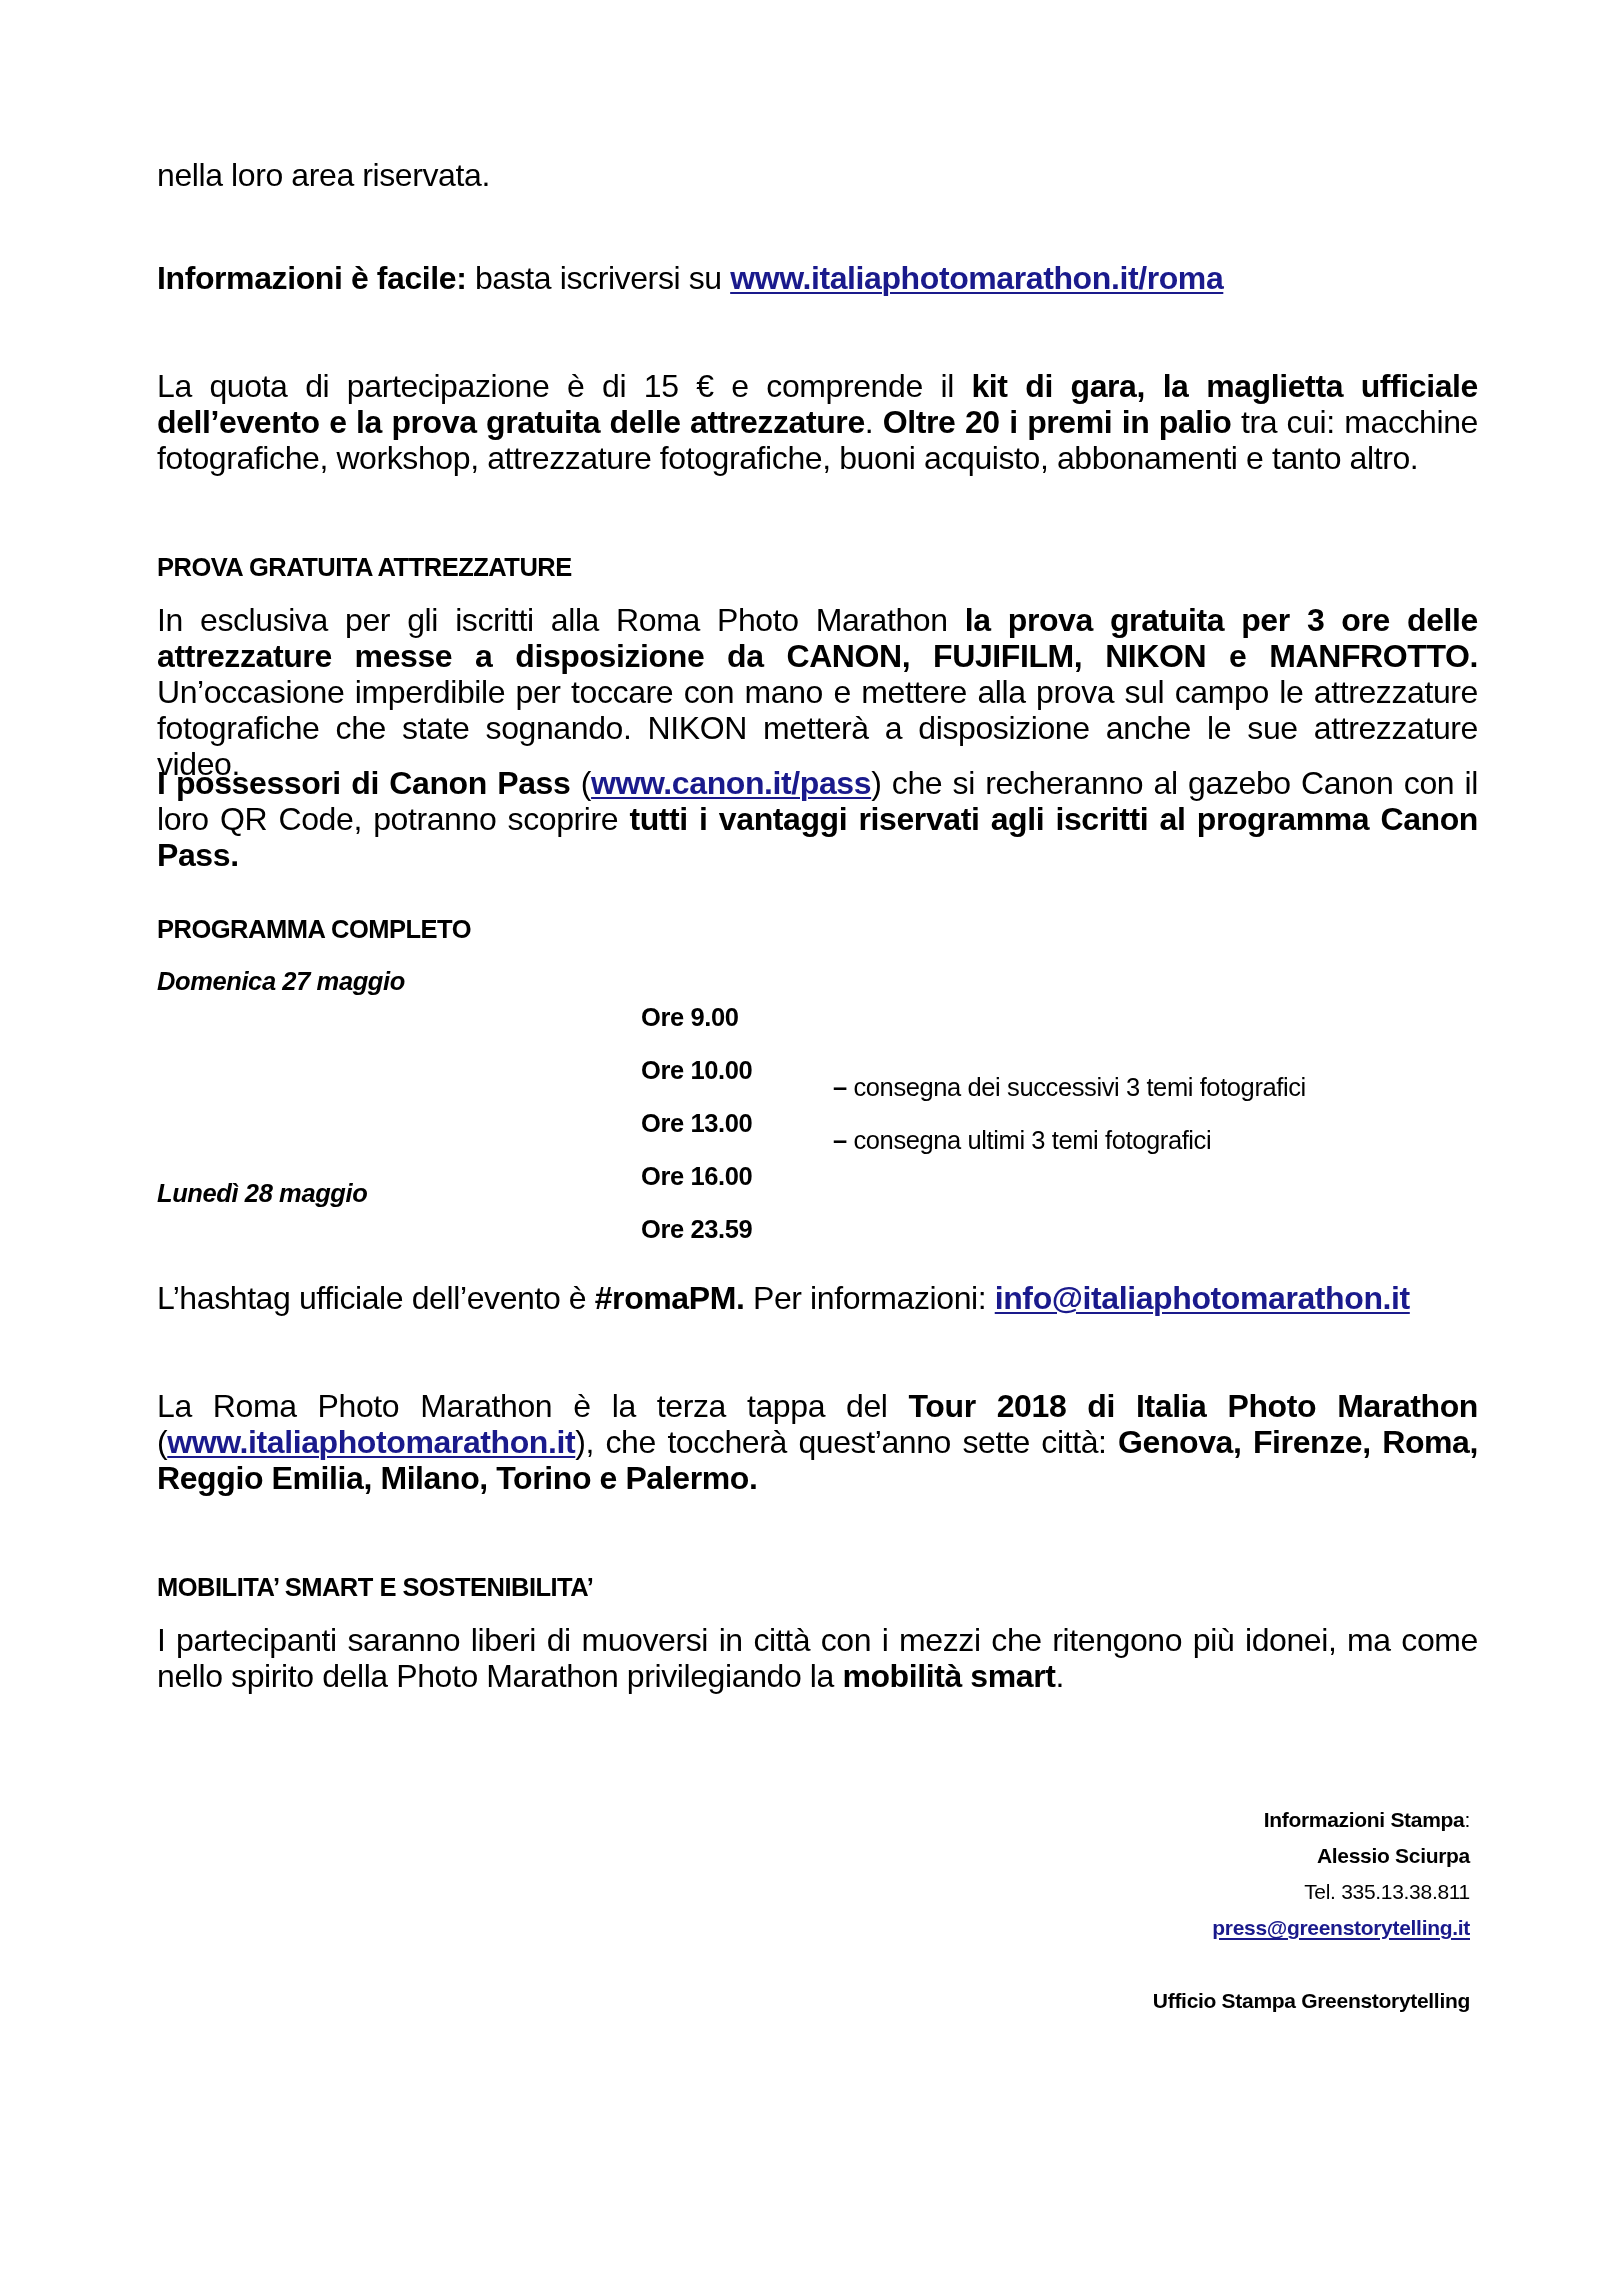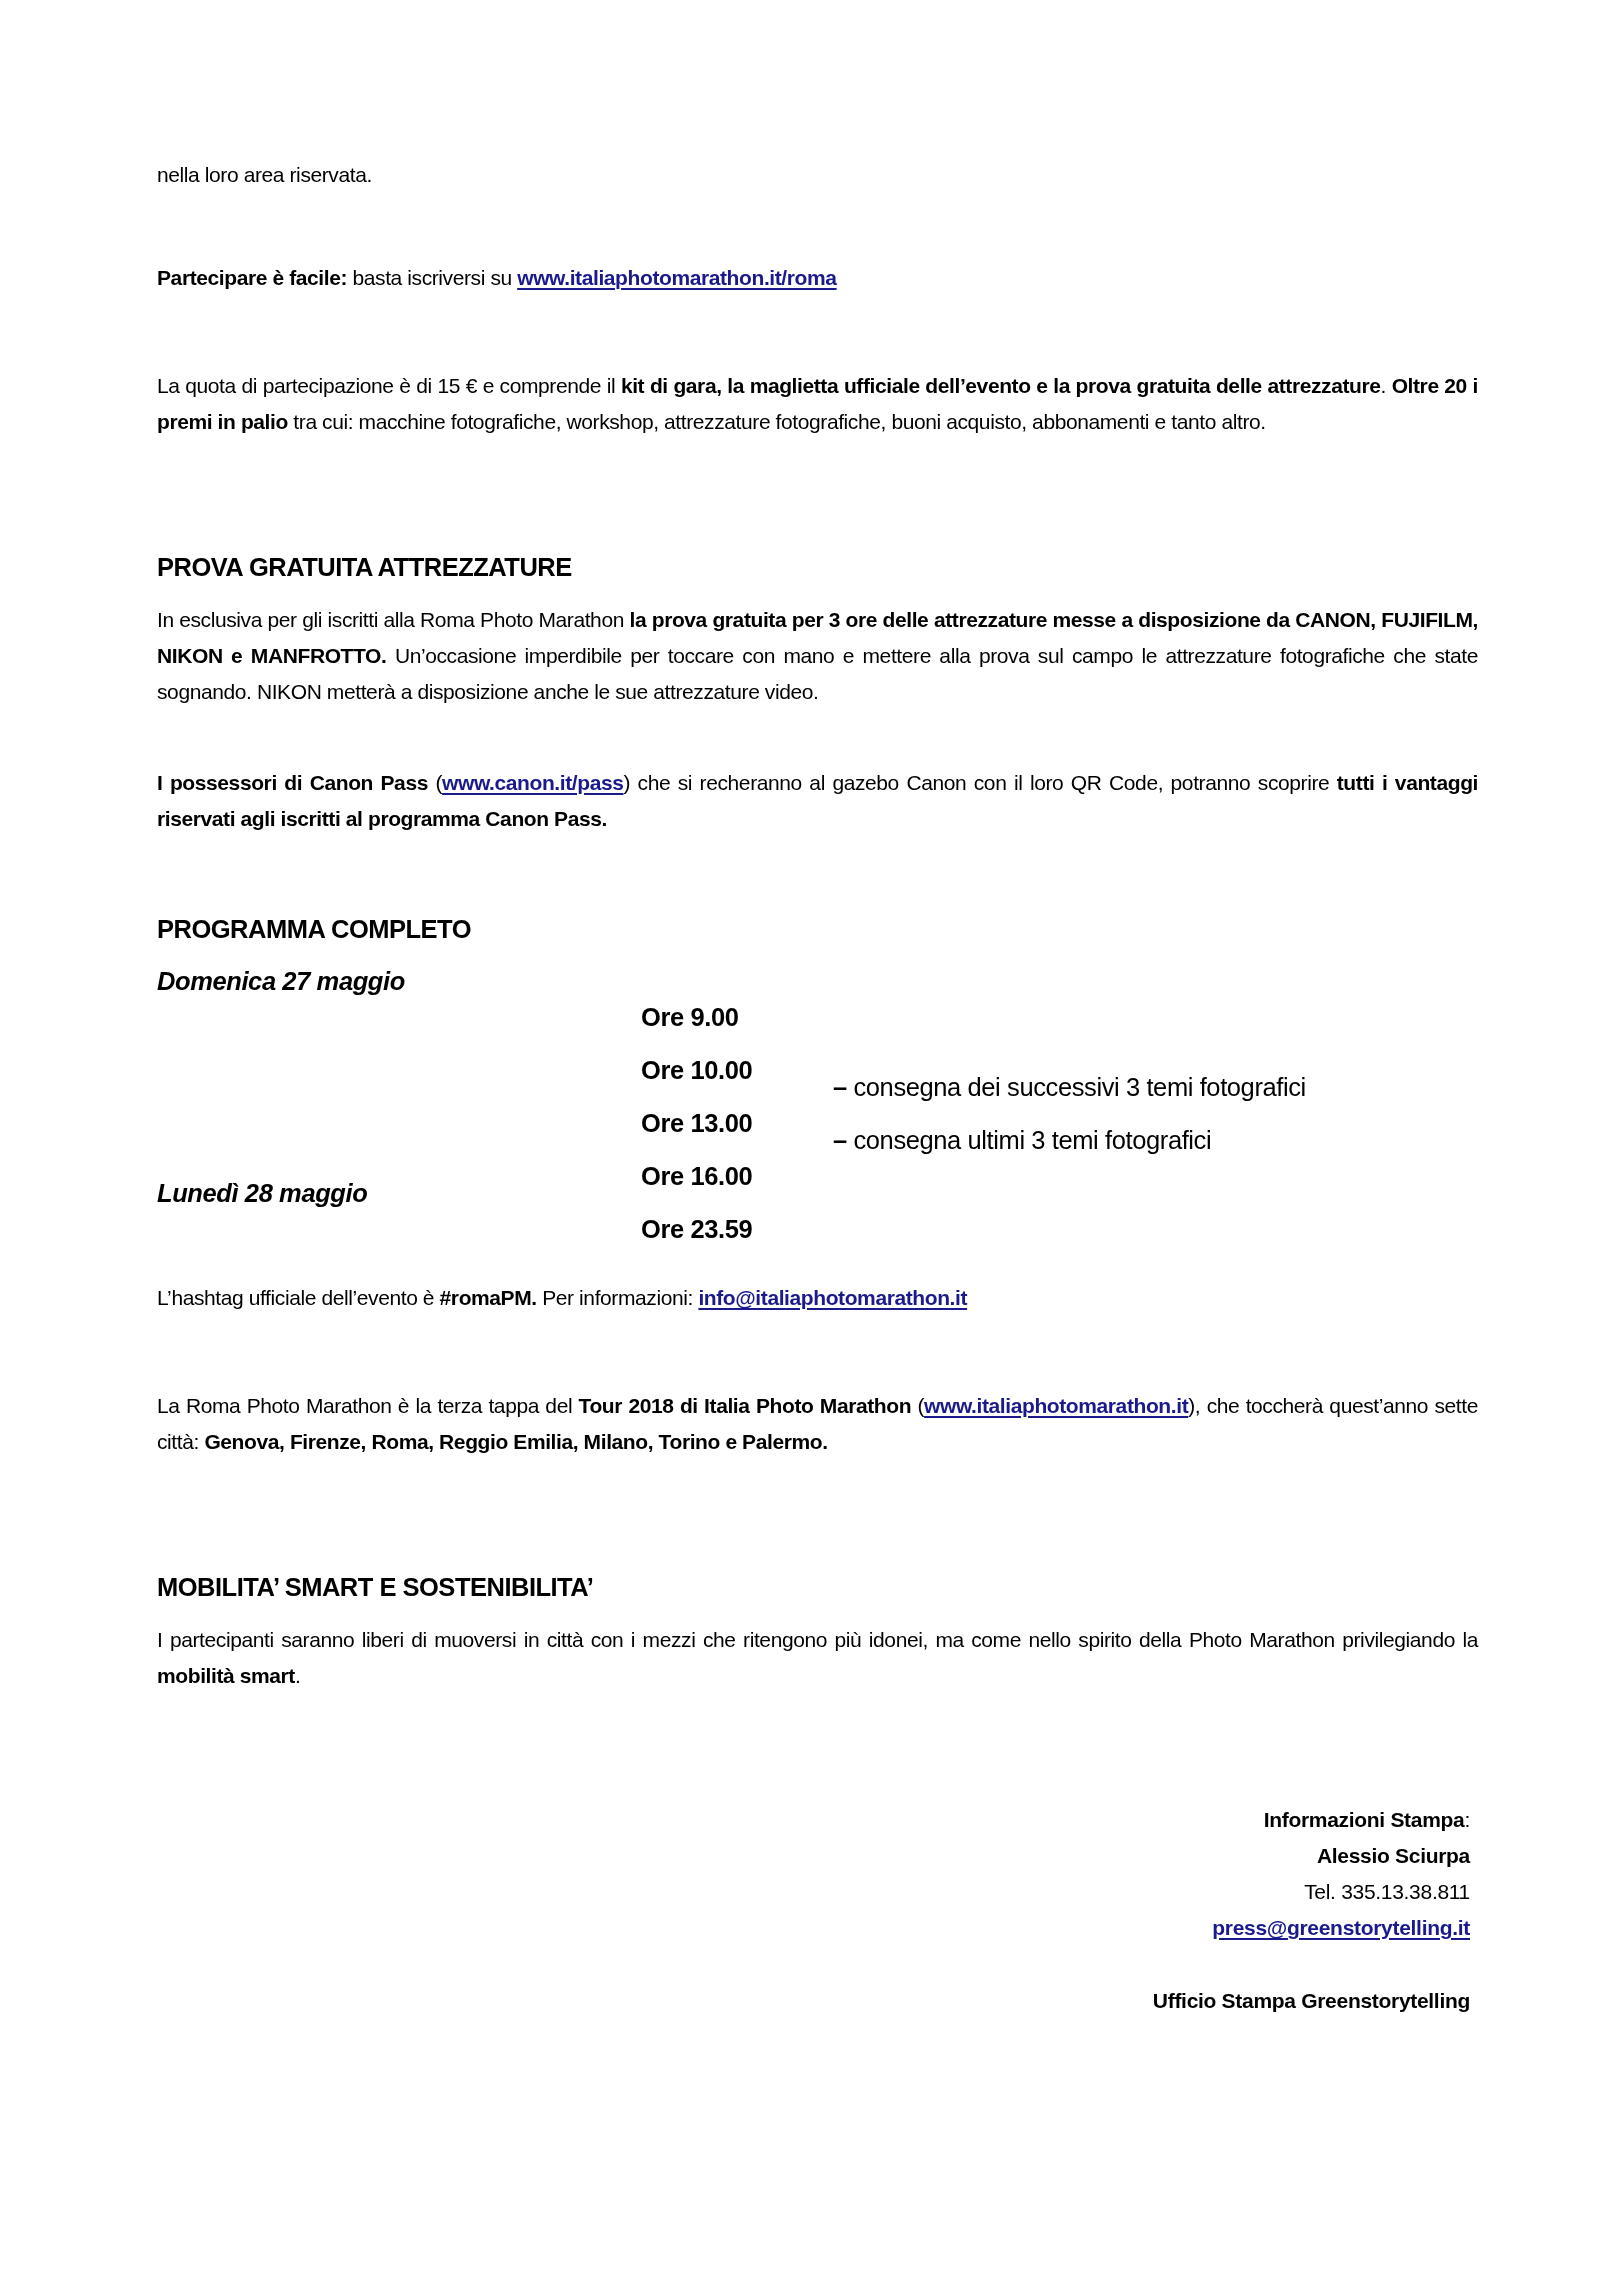--- a/index.html
+++ b/index.html
@@ -2,21 +2,21 @@
 <html><head>
 <meta charset="utf-8">
 <style>
   html, body { margin: 0; padding: 0; background: #ffffff; }
   body {
     width: 1621px; height: 2293px; position: relative; overflow: hidden;
     font-family: "Liberation Sans", sans-serif; color: #000;
   }
   .page { position: absolute; left: 157px; top: 0; width: 1321px; }
   .p {
-    font-size: 21px; line-height: 36px; margin: 0;
+    font-size: 32px; line-height: 36px; margin: 0;
     text-align: justify; letter-spacing: -0.4px; word-spacing: 0px;
   }
   .abs { position: absolute; left: 0; width: 1321px; }
   b { font-weight: bold; }
   a.link { color: #1a1a8c; text-decoration: underline; text-decoration-thickness: 2px; text-underline-offset: 2.9px; font-weight: bold; }
   .h { font-weight: bold; font-size: 25.5px; line-height: 36px; letter-spacing: -0.5px; margin: 0; }
   .sched-row { position: absolute; left: 0; width: 1321px; height: 36px; font-size: 25.5px; line-height: 36px; letter-spacing: -0.4px; text-align: center; }
   .sched-day { position: absolute; left: 0; font-style: italic; font-weight: bold; }
   .sched-time { position: absolute; left: 484px; font-weight: bold; margin-top: 36px; }
   .sched-desc { position: absolute; left: 657px; }
@@ -25,21 +25,21 @@
   .right { position: absolute; right: 8px; text-align: right; font-size: 21px; line-height: 36px; letter-spacing: -0.3px; }
 </style>
 </head>
 <body>
 
 <div class="page">
 
   <p class="p abs" style="top:157px">nella loro area riservata.</p>
 
   <p class="p abs" style="top:260px">
-    <b>Partecipare è facile:</b><span> basta iscriversi su </span><a class="link" href="#">www.italiaphotomarathon.it/roma</a>
+    <b>Informazioni è facile:</b><span> basta iscriversi su </span><a class="link" href="#">www.italiaphotomarathon.it/roma</a>
   </p>
 
   <p class="p abs" style="top:368px">
     <span>La quota di partecipazione è di 15 € e comprende il </span><b>kit di gara, la maglietta ufficiale dell’evento e la prova gratuita delle attrezzature</b><span>. </span><b>Oltre 20 i premi in palio</b><span> tra cui: macchine fotografiche, workshop, attrezzature fotografiche, buoni acquisto, abbonamenti e tanto altro.</span>
   </p>
 
   <p class="h abs" style="top:549px">PROVA GRATUITA ATTREZZATURE</p>
 
   <p class="p abs" style="top:602px">
     <span>In esclusiva per gli iscritti alla Roma Photo Marathon </span><b>la prova gratuita per 3 ore delle attrezzature messe a disposizione da CANON, FUJIFILM, NIKON e MANFROTTO.</b><span> Un’occasione imperdibile per toccare con mano e mettere alla prova sul campo le attrezzature fotografiche che state sognando. NIKON metterà a disposizione anche le sue attrezzature video.</span>

